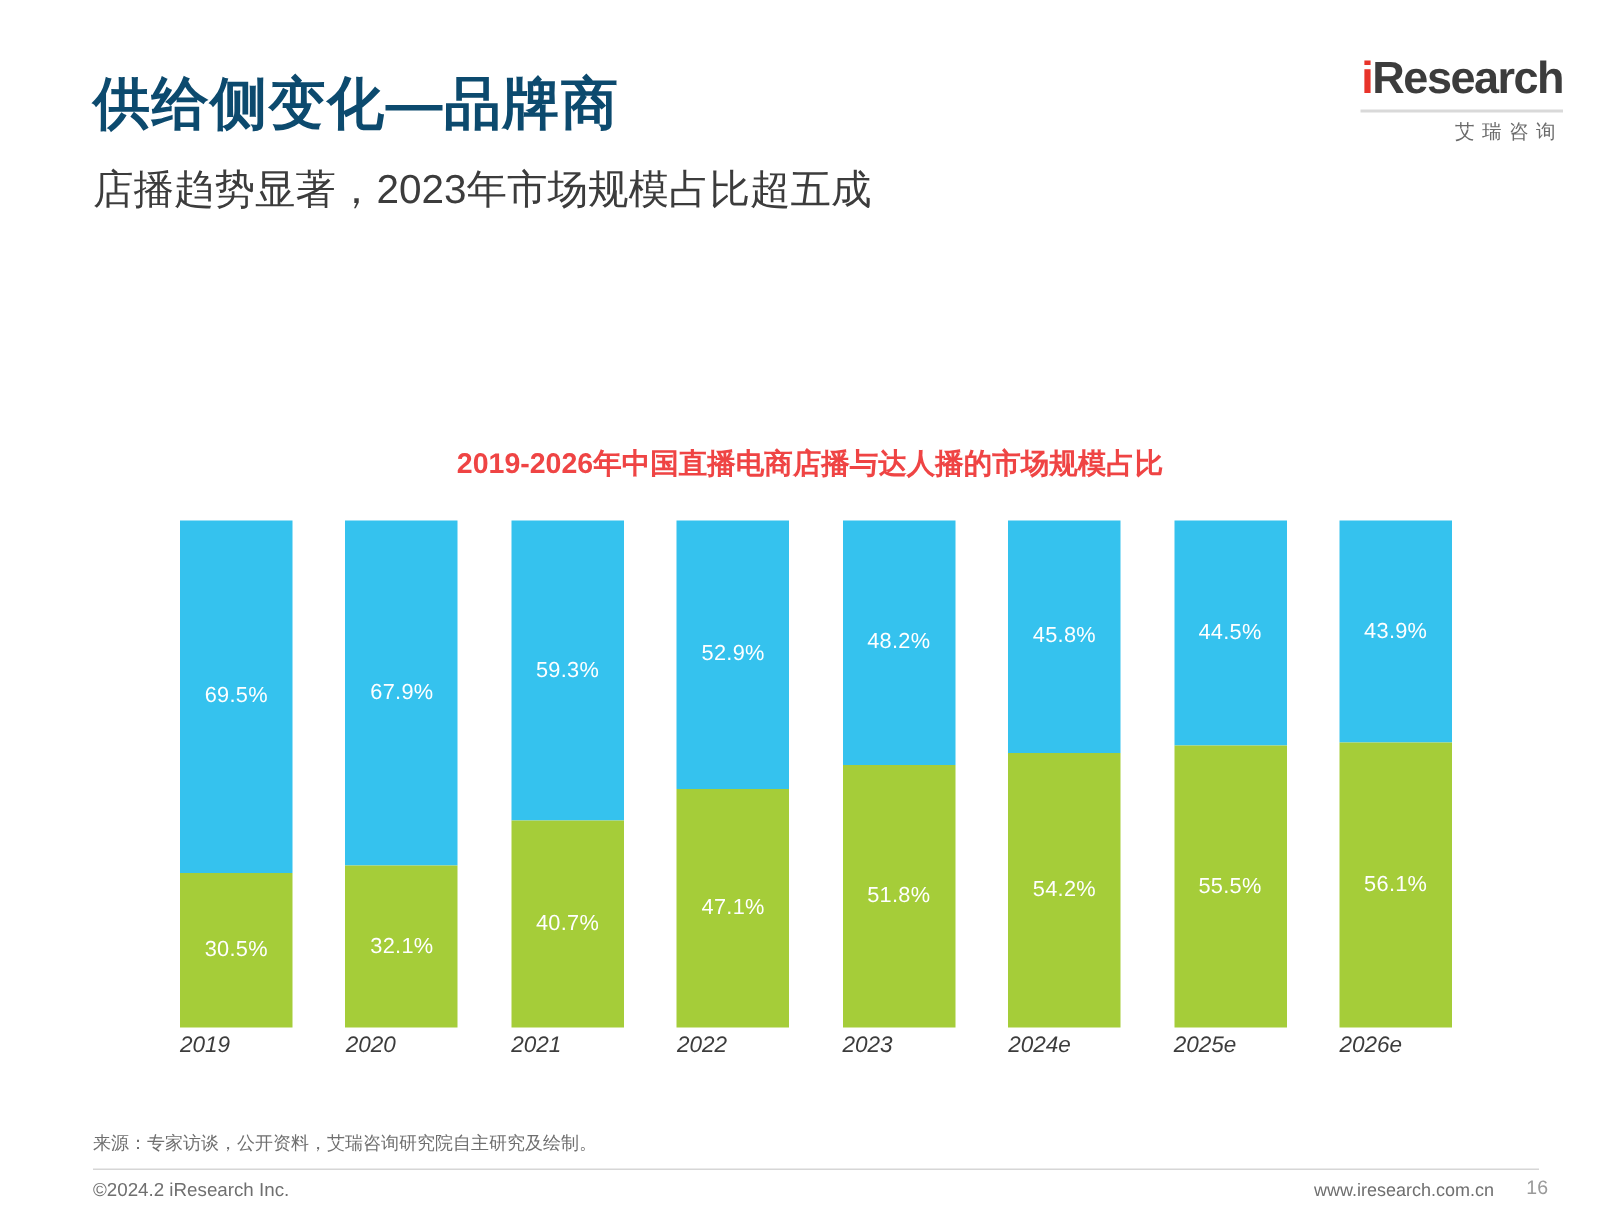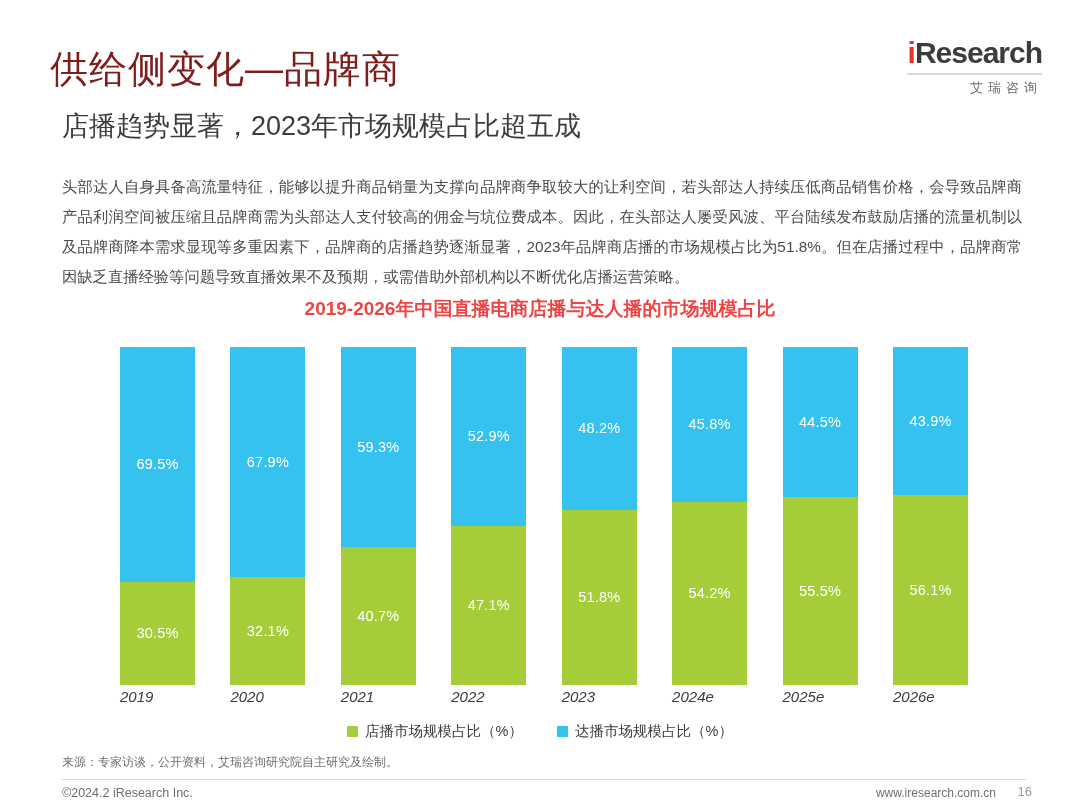--- a/index.html
+++ b/index.html
@@ -17,25 +17,25 @@
   .page {
     position: relative;
     width: 1080px;
     height: 810px;
     box-sizing: border-box;
   }
 
   
   .title-main {
     position: absolute;
-    left: 50px;
+    left: 62px;
     top: 44px;
     font-size: 38px;
-    font-weight: normal;
-    color: #7f1d1d;
+    font-weight: bold;
+    color: #0c4a6e;
     letter-spacing: 1px;
     white-space: nowrap;
   }
   .title-sub {
     position: absolute;
     left: 62px;
     top: 108px;
     font-size: 27px;
     color: #3c3c3c;
     white-space: nowrap;
@@ -216,21 +216,20 @@
 
   <div class="title-main">供给侧变化—品牌商</div>
   <div class="title-sub">店播趋势显著，2023年市场规模占比超五成</div>
 
   <div class="logo">
     <div class="logo-word"><span class="i">i</span><span>Research</span></div>
     <div class="logo-rule"></div>
     <div class="logo-cn">艾瑞咨询</div>
   </div>
 
-  <div class="para">头部达人自身具备高流量特征，能够以提升商品销量为支撑向品牌商争取较大的让利空间，若头部达人持续压低商品销售价格，会导致品牌商产品利润空间被压缩且品牌商需为头部达人支付较高的佣金与坑位费成本。因此，在头部达人屡受风波、平台陆续发布鼓励店播的流量机制以及品牌商降本需求显现等多重因素下，品牌商的店播趋势逐渐显著，2023年品牌商店播的市场规模占比为51.8%。但在店播过程中，品牌商常因缺乏直播经验等问题导致直播效果不及预期，或需借助外部机构以不断优化店播运营策略。</div>
 
   <div class="chart-title">2019-2026年中国直播电商店播与达人播的市场规模占比</div>
 
   <div class="chart-area">
     <div class="bars">
 
       <div class="bar-col">
         <div class="seg seg-top" style="height:69.5%">
             <span>69.5%</span>
           </div>
@@ -309,30 +308,20 @@
     <div class="xlab">2019</div>
     <div class="xlab">2020</div>
     <div class="xlab">2021</div>
     <div class="xlab">2022</div>
     <div class="xlab">2023</div>
     <div class="xlab">2024e</div>
     <div class="xlab">2025e</div>
     <div class="xlab">2026e</div>
   </div>
 
-  <div class="legend">
-    <div class="legend-item">
-      <span class="legend-swatch" style="background:#a5cd39"></span>
-      <span>店播市场规模占比（%）</span>
-    </div>
-    <div class="legend-item">
-      <span class="legend-swatch" style="background:#35c2ee"></span>
-      <span>达播市场规模占比（%）</span>
-    </div>
-  </div>
 
   <div class="source">来源：专家访谈，公开资料，艾瑞咨询研究院自主研究及绘制。</div>
   <div class="footer-rule"></div>
   <div class="copyright">©2024.2 iResearch Inc.</div>
   <div class="site">www.iresearch.com.cn</div>
   <div class="pagenum">16</div>
 
 </div>
 
 </body></html>

